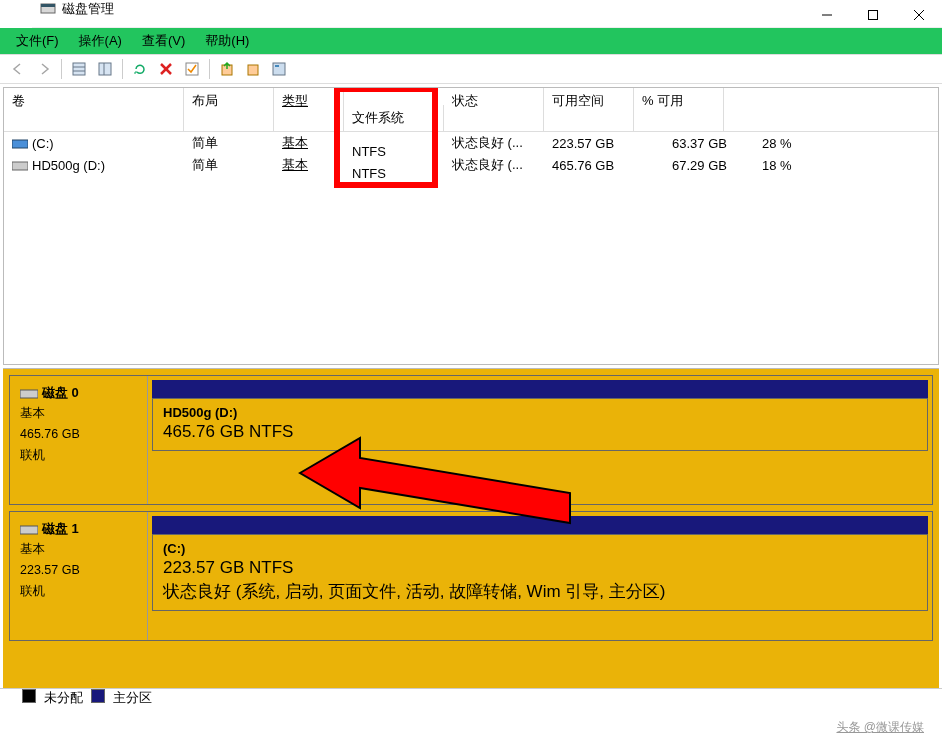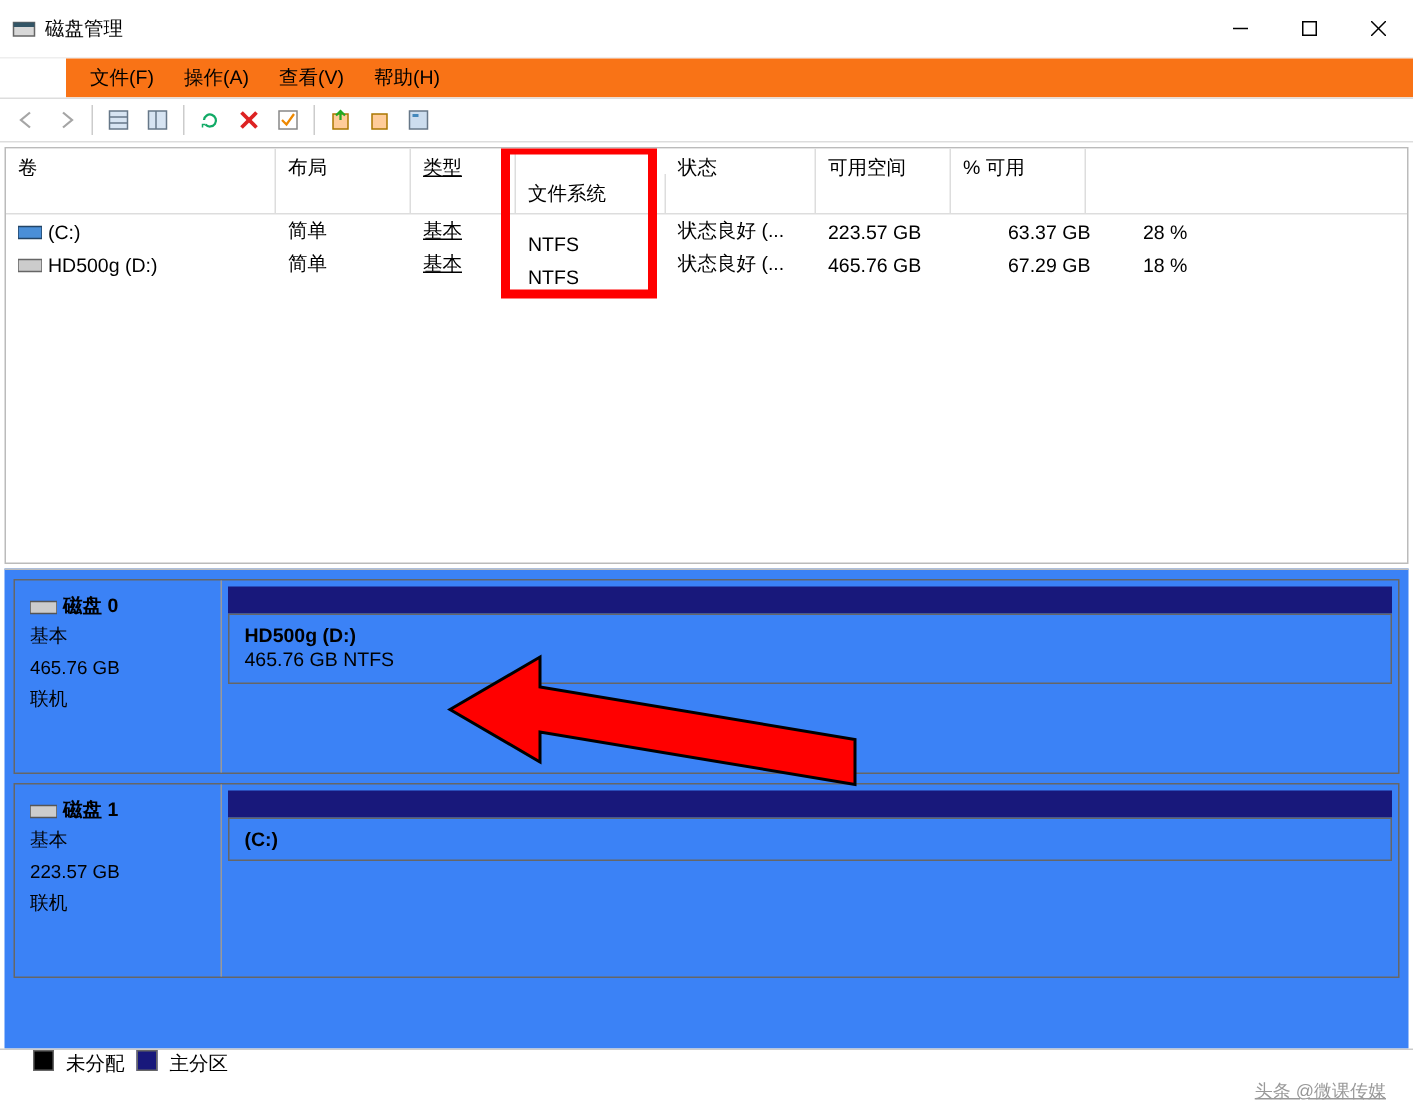--- a/index.html
+++ b/index.html
@@ -1,24 +1,24 @@
 <!DOCTYPE html>
 <html><head>
 <meta charset="utf-8">
 <style>
 * { margin: 0; padding: 0; box-sizing: border-box; }
 body { font-family: "Microsoft YaHei", "Segoe UI", Tahoma, sans-serif; font-size: 13px; background: #fff; width: 942px; height: 746px; overflow: hidden; }
 
-.titlebar { display: flex; align-items: center; height: 39px; padding: 0 0 0 8px; background: #fff; border-bottom: 1px solid #eee; }
+.titlebar { display: flex; height: 28px; padding: 0 0 0 8px; background: #fff; border-bottom: 1px solid #eee; margin-left: 32px; }
 .titlebar .app-icon { width: 16px; height: 16px; margin-right: 6px; }
 .titlebar .title { flex: 1; font-size: 13px; color: #000; }
 .titlebar .win-buttons { display: flex; }
 .titlebar .win-btn { width: 46px; height: 30px; display: flex; align-items: center; justify-content: center; }
 
-.menubar { display: flex; height: 26px; align-items: flex-end; padding: 0 6px; background: #f97316; margin-left: 44px; }
+.menubar { display: flex; height: 26px; align-items: flex-end; padding: 0 6px; background: #22c55e; }
 .menubar .menu-item { padding: 4px 10px; font-size: 13px; color: #000; }
 
 .toolbar { display: flex; align-items: center; height: 30px; padding: 0 6px; border-top: 1px solid #ddd; border-bottom: 1px solid #ddd; background: #fff; gap: 2px; }
 .toolbar .tb-btn { width: 24px; height: 24px; display: flex; align-items: center; justify-content: center; border: 1px solid transparent; }
 .toolbar .tb-btn.disabled { opacity: 0.35; }
 .toolbar .tb-sep { width: 1px; height: 20px; background: #ccc; margin: 0 3px; }
 
 .volume-list { border: 1px solid #bbb; margin: 3px; height: 278px; overflow: auto; background: #fff; position: relative; }
 .vl-header { display: flex; background: #fff; border-bottom: 1px solid #ddd; }
 .vl-header .col { padding: 4px 8px; border-right: 1px solid #ddd; font-size: 13px; color: #000; }
@@ -29,31 +29,31 @@
 .col-type { width: 70px; text-decoration: underline; }
 .col-fs { width: 100px; margin-top: 17px; }
 .col-status { width: 100px; }
 .col-cap { width: 120px; }
 .col-free { width: 90px; }
 .col-pct { width: 90px; }
 .vol-icon { display: inline-block; width: 16px; height: 12px; vertical-align: middle; margin-right: 4px; }
 
 .red-highlight { position: absolute; border: 6px solid #f00; top: -2px; left: 330px; width: 104px; height: 102px; pointer-events: none; }
 
-.disk-panel { border-top: 1px solid #bbb; margin: 0 3px; height: 320px; overflow: auto; background: #3b82f6; }
+.disk-panel { border-top: 1px solid #bbb; margin: 0 3px; height: 320px; overflow: auto; background: #eab308; }
 .disk-row { display: flex; border: 1px solid #666; margin: 6px 6px 2px 6px; min-height: 130px; position: relative; }
 .disk-label { width: 138px; border-right: 1px solid #999; padding: 8px 10px; }
 .disk-label .disk-icon { display: inline-block; width: 18px; height: 14px; vertical-align: middle; margin-right: 4px; }
 .disk-label .disk-name { font-weight: bold; }
 .disk-label .disk-info { font-size: 12.5px; line-height: 1.5; margin-top: 2px; }
 .disk-parts { flex: 1; padding: 4px; }
 .part-header { height: 18px; background: #18187b; }
 .part-box { border: 1px solid #666; padding: 6px 10px; }
 .part-name { font-weight: bold; }
-.part-line { font-size: 13px; line-height: 1.4; }
+.part-line { font-size: 17px; line-height: 1.4; }
 
 .legend-bar { display: flex; align-items: flex-start; height: 28px; padding: 0 22px; border-top: 1px solid #ccc; gap: 8px; }
 .legend-swatch { width: 14px; height: 14px; border: 1px solid #666; }
 .legend-swatch.black { background: #000; }
 .legend-swatch.navy { background: #18187b; }
 
 .watermark { position: absolute; right: 18px; bottom: 10px; color: #999; font-size: 12px; text-decoration: underline; }
 
 .arrow-svg { position: absolute; top: 428px; left: 290px; pointer-events: none; }
 </style>
@@ -220,20 +220,22 @@
             <rect x="0" y="3" width="18" height="8" fill="#ccc" stroke="#555"></rect>
           </svg></span><span class="disk-name">磁盘 1</span>
       <div class="disk-info">基本</div>
       <div class="disk-info">223.57 GB</div>
       <div class="disk-info">联机</div>
     </div>
     <div class="disk-parts">
       <div class="part-header"></div>
       <div class="part-box">
         <div class="part-name">(C:)</div>
+        <div class="part-line">223.57 GB NTFS</div>
+        <div class="part-line">状态良好 (系统, 启动, 页面文件, 活动, 故障转储, Wim 引导, 主分区)</div>
       </div>
     </div>
   </div>
 </div>
 
 <div class="legend-bar">
   <span class="legend-swatch black"></span>
   <span>未分配</span>
   <span class="legend-swatch navy"></span>
   <span>主分区</span>

